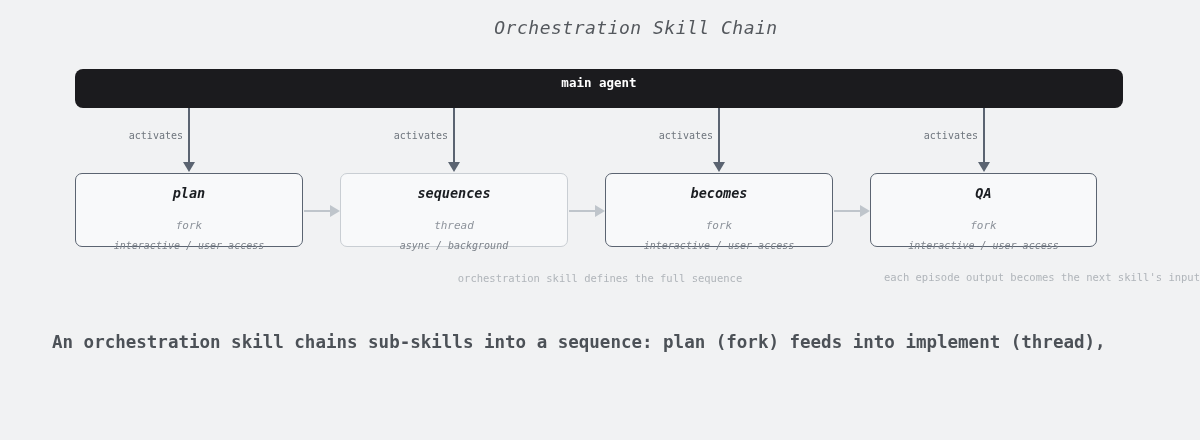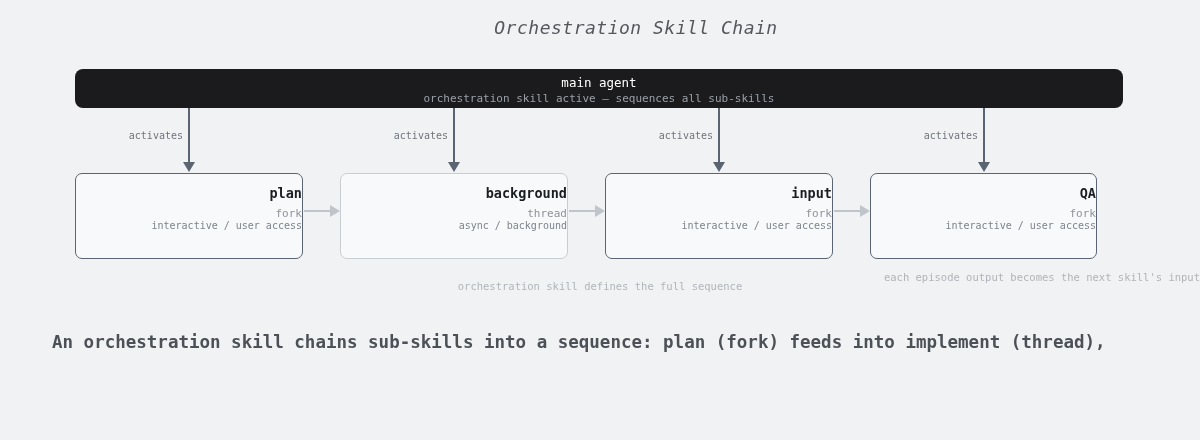--- a/index.html
+++ b/index.html
@@ -34,21 +34,21 @@
     text-align:center; font-style:italic; font-size:18px;
     color: var(--title-text); letter-spacing:0.5px;margin-left:36px;
   }
 
   .main-bar {
     position:absolute; left:75px; top:69px; width:1048px; height:39px;
     background: var(--panel); border-radius:8px;
   }
   .bar-title {
     position:absolute; top:6px; left:0; width:100%; text-align:center;
-    color: var(--bar-text); font-weight:normal; font-size:12.5px;
+    color: var(--bar-text); font-weight:bold; font-size:12.5px;
   }
   .bar-sub {
     position:absolute; top:23px; left:0; width:100%; text-align:center;
     color: var(--bar-subtext); font-size:11px;
   }
 
   .act-label {
     position:absolute; top:130px; width:120px; text-align:right;
     font-size:10px; color: var(--act-label);
   }
@@ -57,64 +57,64 @@
     position:absolute; top:108px; height:55px; width:2px;
     background: var(--arrow);
   }
   .vhead {
     position:absolute; top:162px; width:0; height:0;
     border-left:6px solid transparent; border-right:6px solid transparent;
     border-top:10px solid var(--arrow);
   }
 
   .skill-box {
-    position:absolute; top:173px; width:228px; height:86px;
+    position:absolute; top:173px; width:228px; height:74px;
     background: var(--box-bg);
     border:1.6px solid var(--accent-border); border-radius:7px;
-    text-align:right;
+    text-align:center;
+    font-style:italic;
   }
   .skill-box.muted { border-color: var(--muted-border); }
   .skill-name { margin-top:11px; font-weight:bold; font-size:13.5px; color: var(--box-title); }
-  .skill-type { margin-top:6px; font-size:11px; color: var(--box-type); }
-  .skill-access { margin-top:0; font-size:10px; color: var(--box-access); }
+  .skill-type { margin-top:18px; font-size:11px; color: var(--box-type); }
+  .skill-access { margin-top:8px; font-size:10px; color: var(--box-access); }
 
   .hline {
     position:absolute; top:210px; height:2px; width:28px;
     background: var(--connector);
   }
   .hhead {
     position:absolute; top:205px; width:0; height:0;
     border-top:6px solid transparent; border-bottom:6px solid transparent;
     border-left:10px solid var(--connector);
   }
 
   .caption-line {
     position:absolute; left:0; width:1200px; text-align:center;
     font-size:10.5px; color: var(--caption);
   }
   .caption-1 { top:271px;text-align:right; }
-  .caption-2 { top:280px; }
+  .caption-2 { top:272px; }
 
   .description {
     position:absolute; left:52px; top:329px;
     font-size:17.5px; line-height:26.5px; color: var(--paragraph);
     white-space:nowrap;
     font-weight:bold;
   }
 </style>
 </head>
 <body>
 
 <div class="stage">
 
   <div class="diagram-title">Orchestration Skill Chain</div>
 
   <div class="main-bar">
     <div class="bar-title">main agent</div>
-    <div class="bar-sub">orchestration skill active — sequences all sub-skills</div>
   </div>
 
   <div class="act-label" style="left:63px">activates</div>
   <div class="act-label" style="left:328px">activates</div>
   <div class="act-label" style="left:593px">activates</div>
   <div class="act-label" style="left:858px">activates</div>
 
   <div class="vstem" style="left:188px"></div>
   <div class="vhead" style="left:183px"></div>
   <div class="vstem" style="left:453px"></div>
@@ -124,27 +124,27 @@
   <div class="vstem" style="left:983px"></div>
   <div class="vhead" style="left:978px"></div>
 
   <div class="skill-box" style="left:75px">
     <div class="skill-name">plan</div>
     <div class="skill-type">fork</div>
     <div class="skill-access">interactive / user access</div>
   </div>
 
   <div class="skill-box muted" style="left:340px">
-    <div class="skill-name">background</div>
+    <div class="skill-name">sequences</div>
     <div class="skill-type">thread</div>
     <div class="skill-access">async / background</div>
   </div>
 
   <div class="skill-box" style="left:605px">
-    <div class="skill-name">input</div>
+    <div class="skill-name">becomes</div>
     <div class="skill-type">fork</div>
     <div class="skill-access">interactive / user access</div>
   </div>
 
   <div class="skill-box" style="left:870px; width:227px">
     <div class="skill-name">QA</div>
     <div class="skill-type">fork</div>
     <div class="skill-access">interactive / user access</div>
   </div>
 

